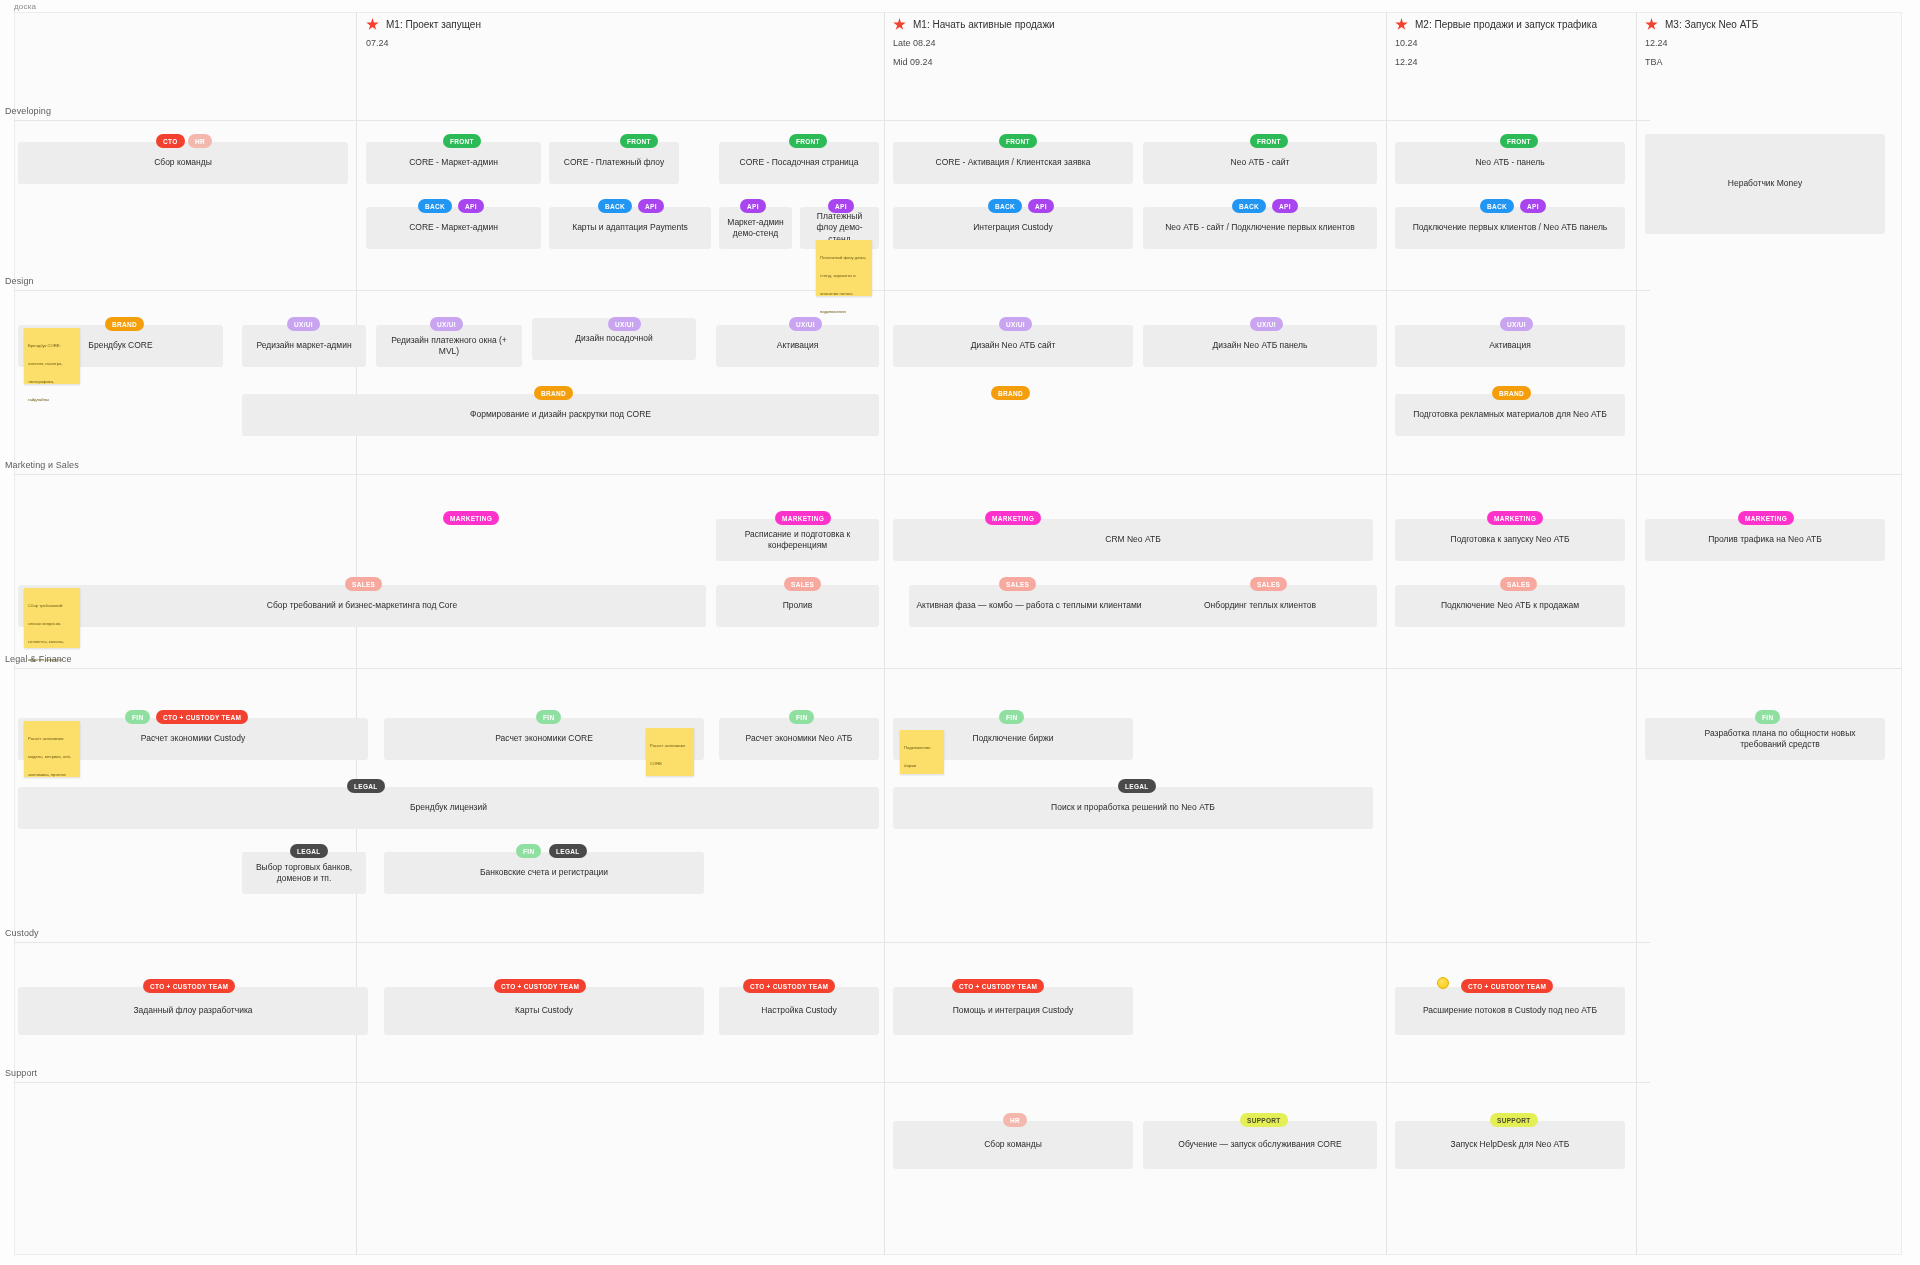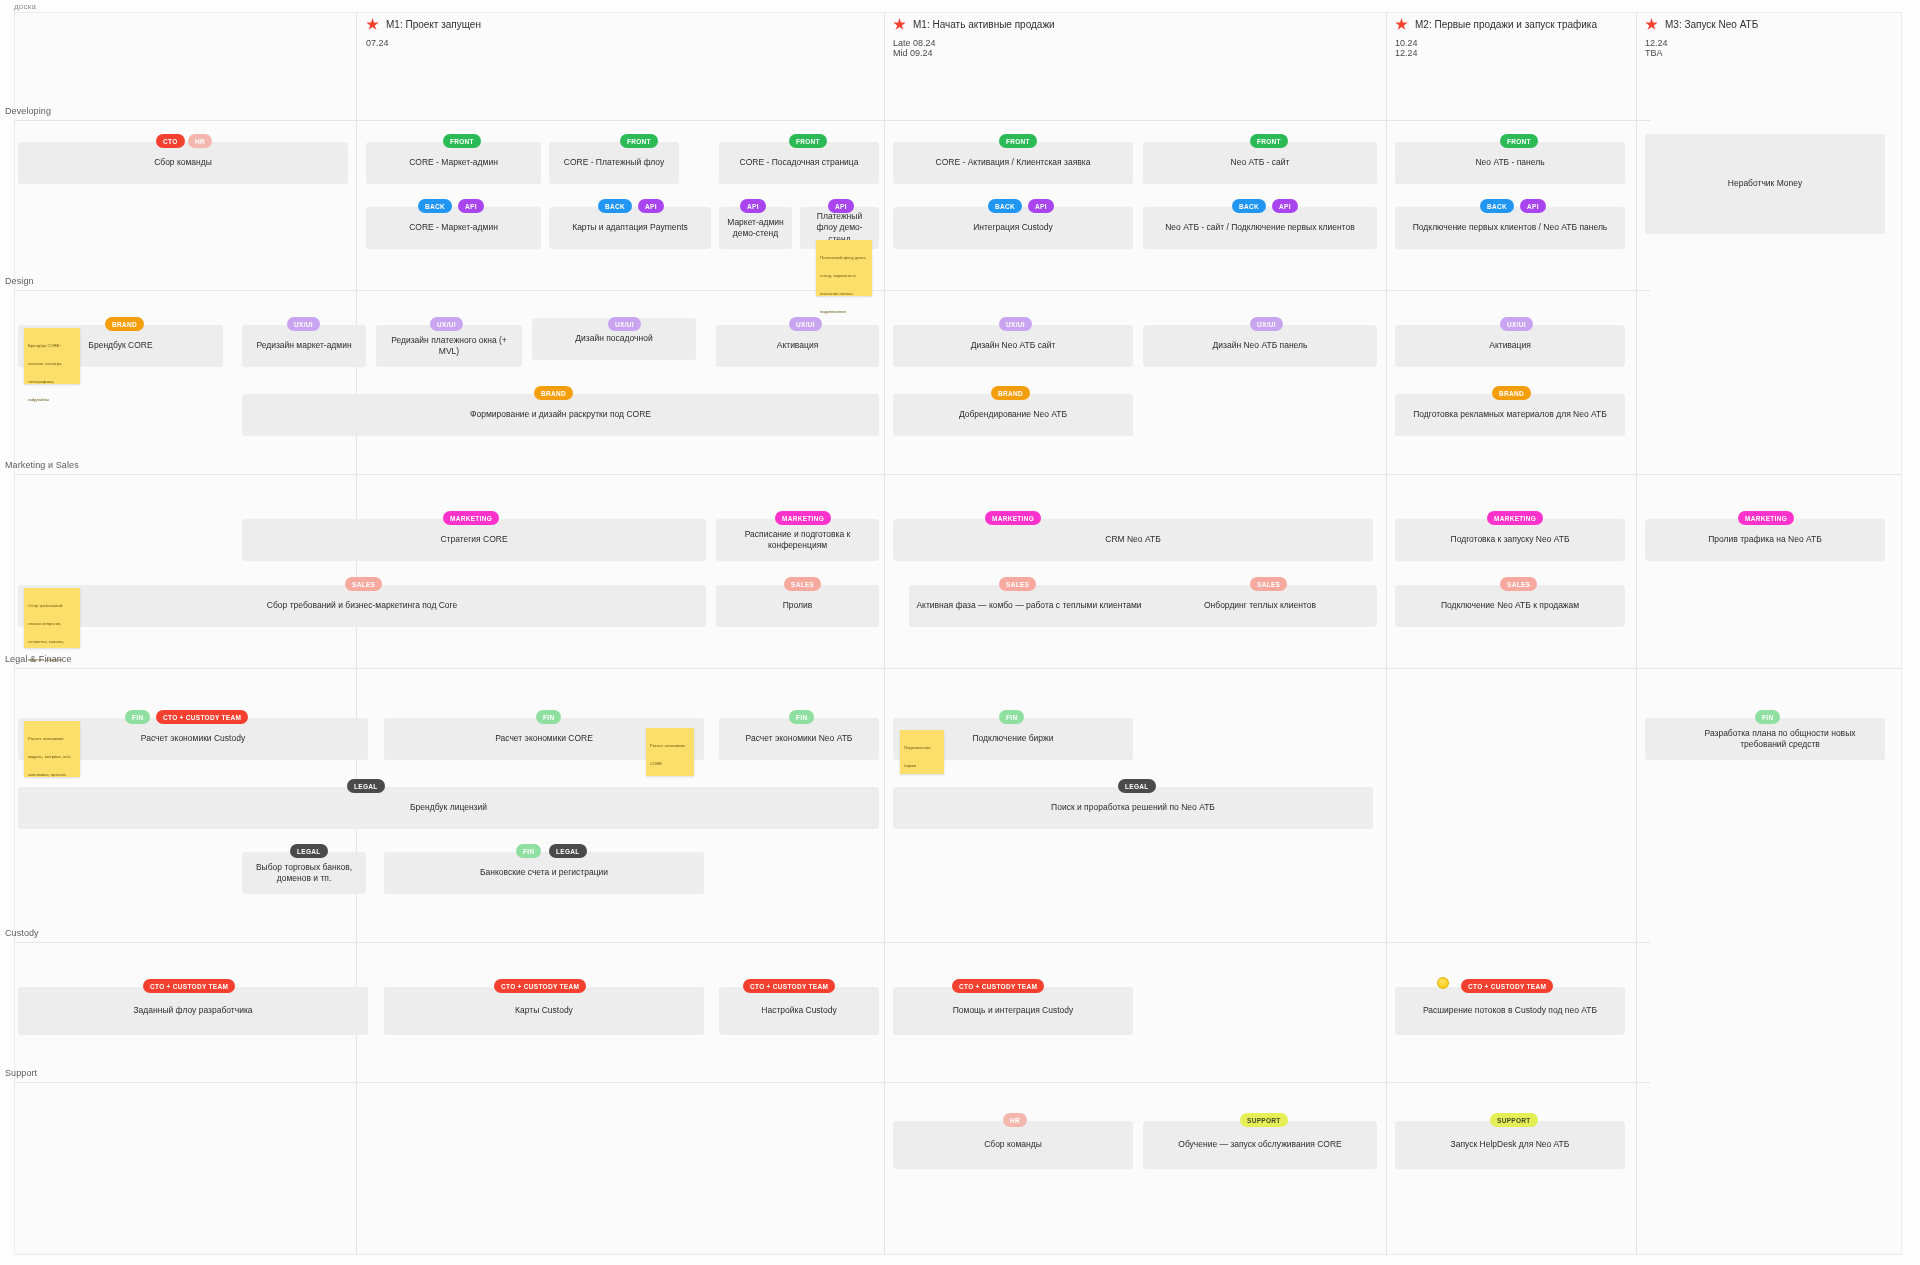--- a/index.html
+++ b/index.html
@@ -44,21 +44,21 @@
   
   .col-head { position: absolute; }
   .col-head .row1 { display: flex; align-items: center; gap: 7px; }
   .star {
     width: 13px; height: 13px; flex: 0 0 13px;
     background: #f4402e;
     clip-path: polygon(50% 0%, 61% 35%, 98% 35%, 68% 57%, 79% 91%, 50% 70%, 21% 91%, 32% 57%, 2% 35%, 39% 35%);
   }
   .col-title { font-size: 10px; color: #2f2f2f; white-space: nowrap; }
   .col-date { font-size: 9px; color: #4a4a4a; margin-top: 7px; }
-  .col-date + .col-date { margin-top: 0; }
+  .col-date + .col-date { margin-top: 9px; }
   
   .card {
     position: absolute;
     background: #ededed;
     border-radius: 3px;
     display: flex; align-items: center; justify-content: center;
     text-align: center;
     padding: 3px 6px;
   }
   .card-text {
@@ -288,33 +288,27 @@
   <div class="card" style="left:1395px; top:325px; width:230px; height:42px;">
     <span class="card-text">Активация</span>
   </div>
 
   <div class="tag" style="left:534px; top:386px; background:#f59e0b;">BRAND</div>
   <div class="card" style="left:242px; top:394px; width:637px; height:42px;">
     <span class="card-text">Формирование и дизайн раскрутки под CORE</span>
   </div>
 
   <div class="tag" style="left:991px; top:386px; background:#f59e0b;">BRAND</div>
-  <div class="card" style="left:893px; top:394px; width:240px; height:42px;">
-    <span class="card-text">Добрендирование Neo АТБ</span>
-  </div>
 
   <div class="tag" style="left:1492px; top:386px; background:#f59e0b;">BRAND</div>
   <div class="card" style="left:1395px; top:394px; width:230px; height:42px;">
     <span class="card-text">Подготовка рекламных материалов для Neo АТБ</span>
   </div>
 
   <div class="tag" style="left:443px; top:511px; background:#ff33cc;">MARKETING</div>
-  <div class="card" style="left:242px; top:519px; width:464px; height:42px;">
-    <span class="card-text">Стратегия CORE</span>
-  </div>
 
   <div class="tag" style="left:775px; top:511px; background:#ff33cc;">MARKETING</div>
   <div class="card" style="left:716px; top:519px; width:163px; height:42px;">
     <span class="card-text">Расписание и подготовка к конференциям</span>
   </div>
 
   <div class="tag" style="left:985px; top:511px; background:#ff33cc;">MARKETING</div>
   <div class="card" style="left:893px; top:519px; width:480px; height:42px;">
     <span class="card-text">CRM Neo АТБ</span>
   </div>

